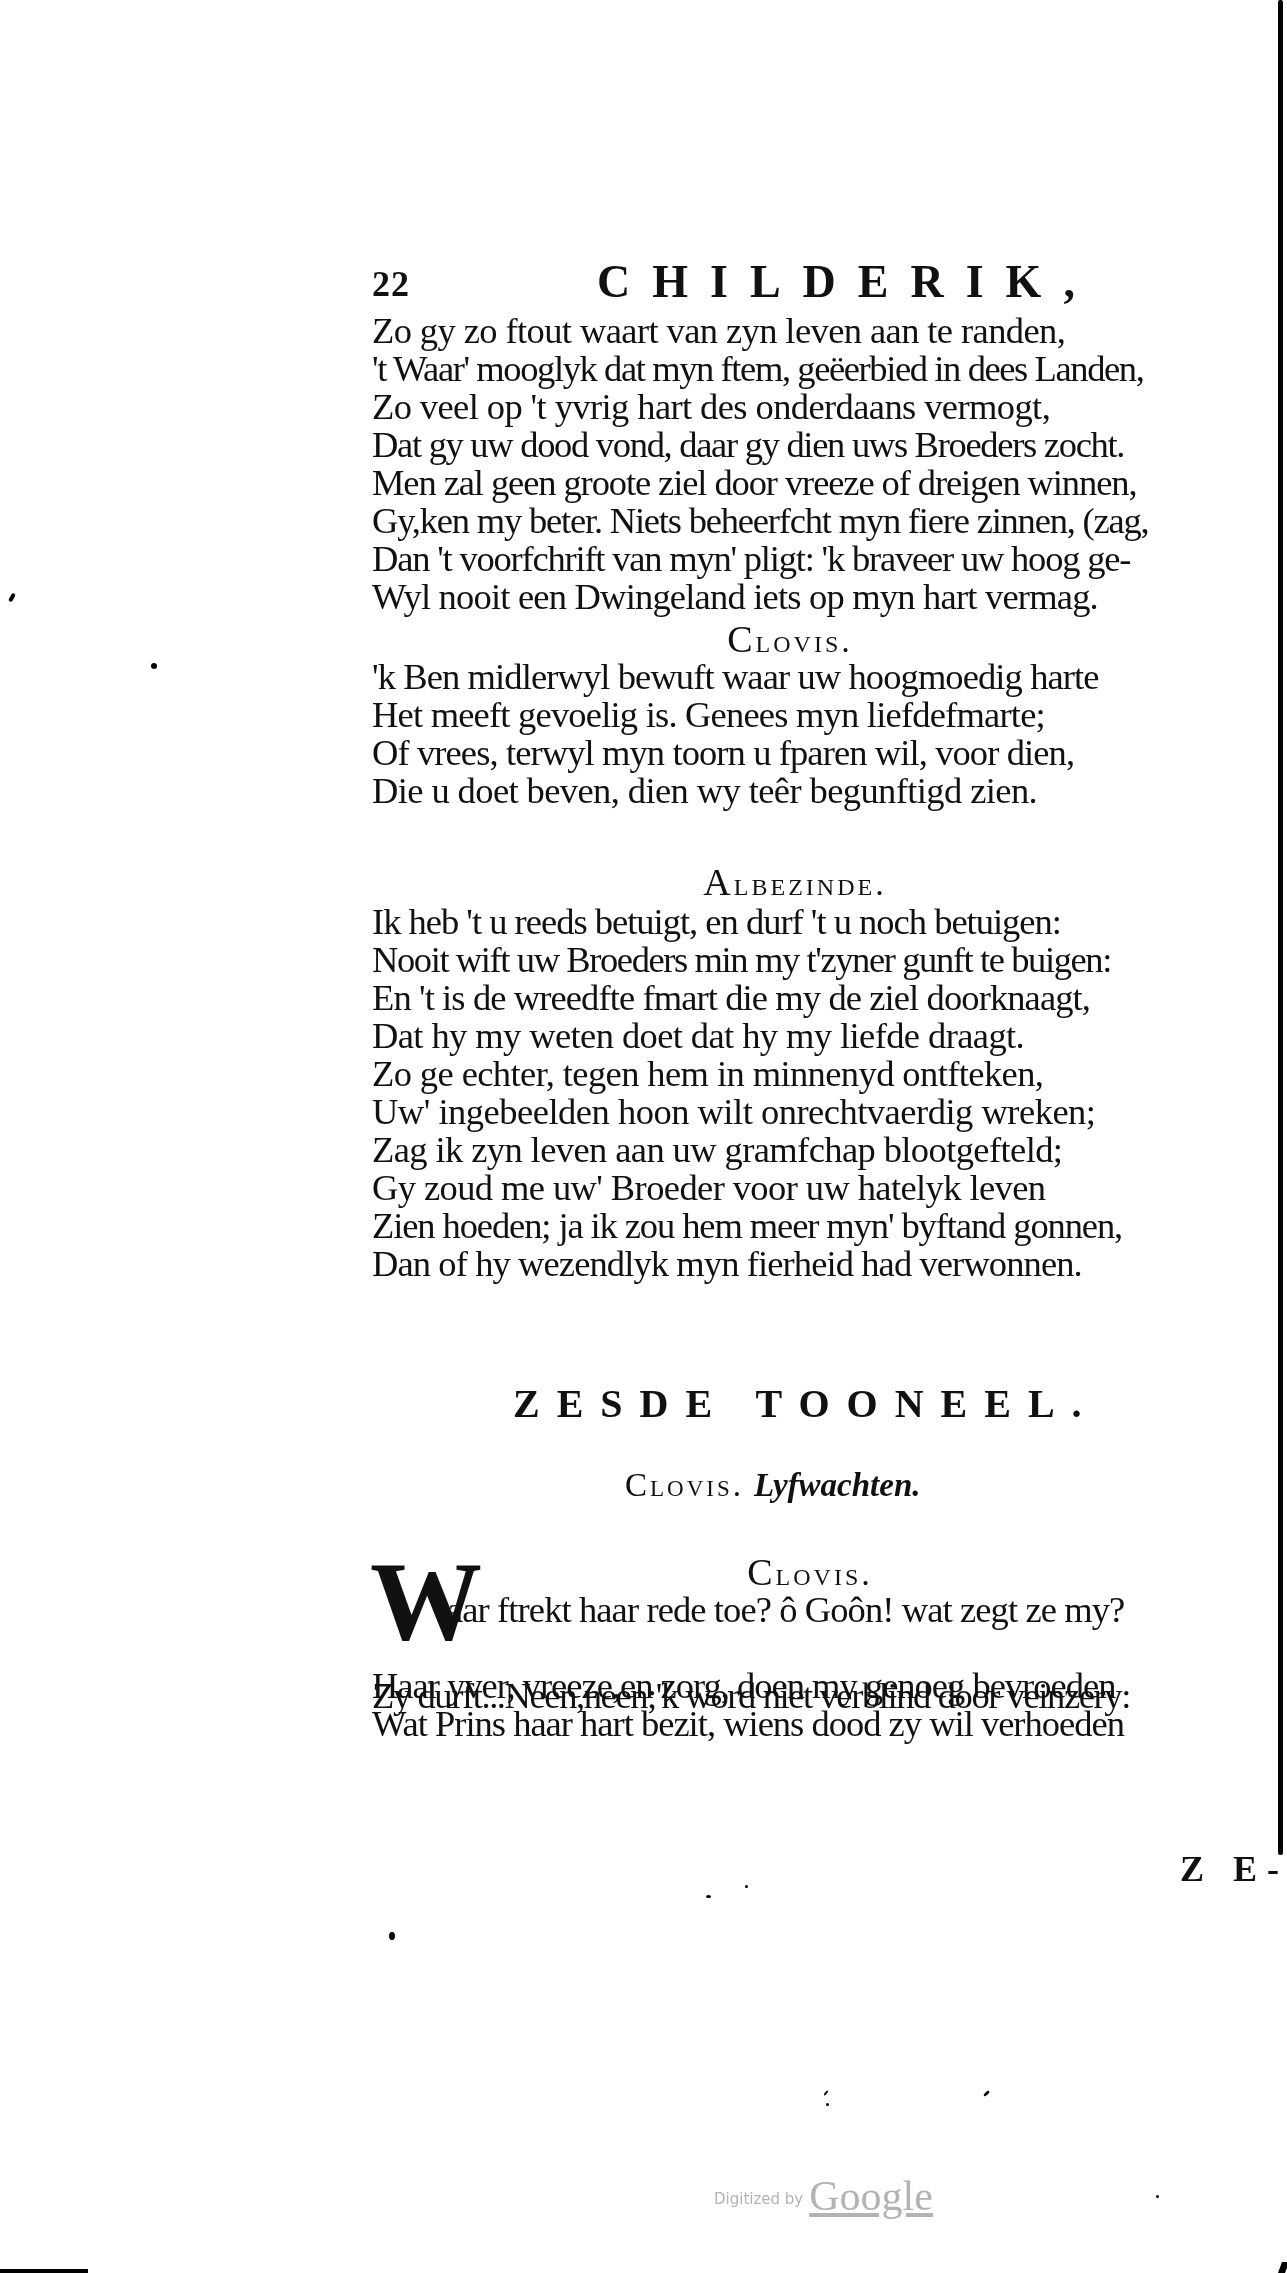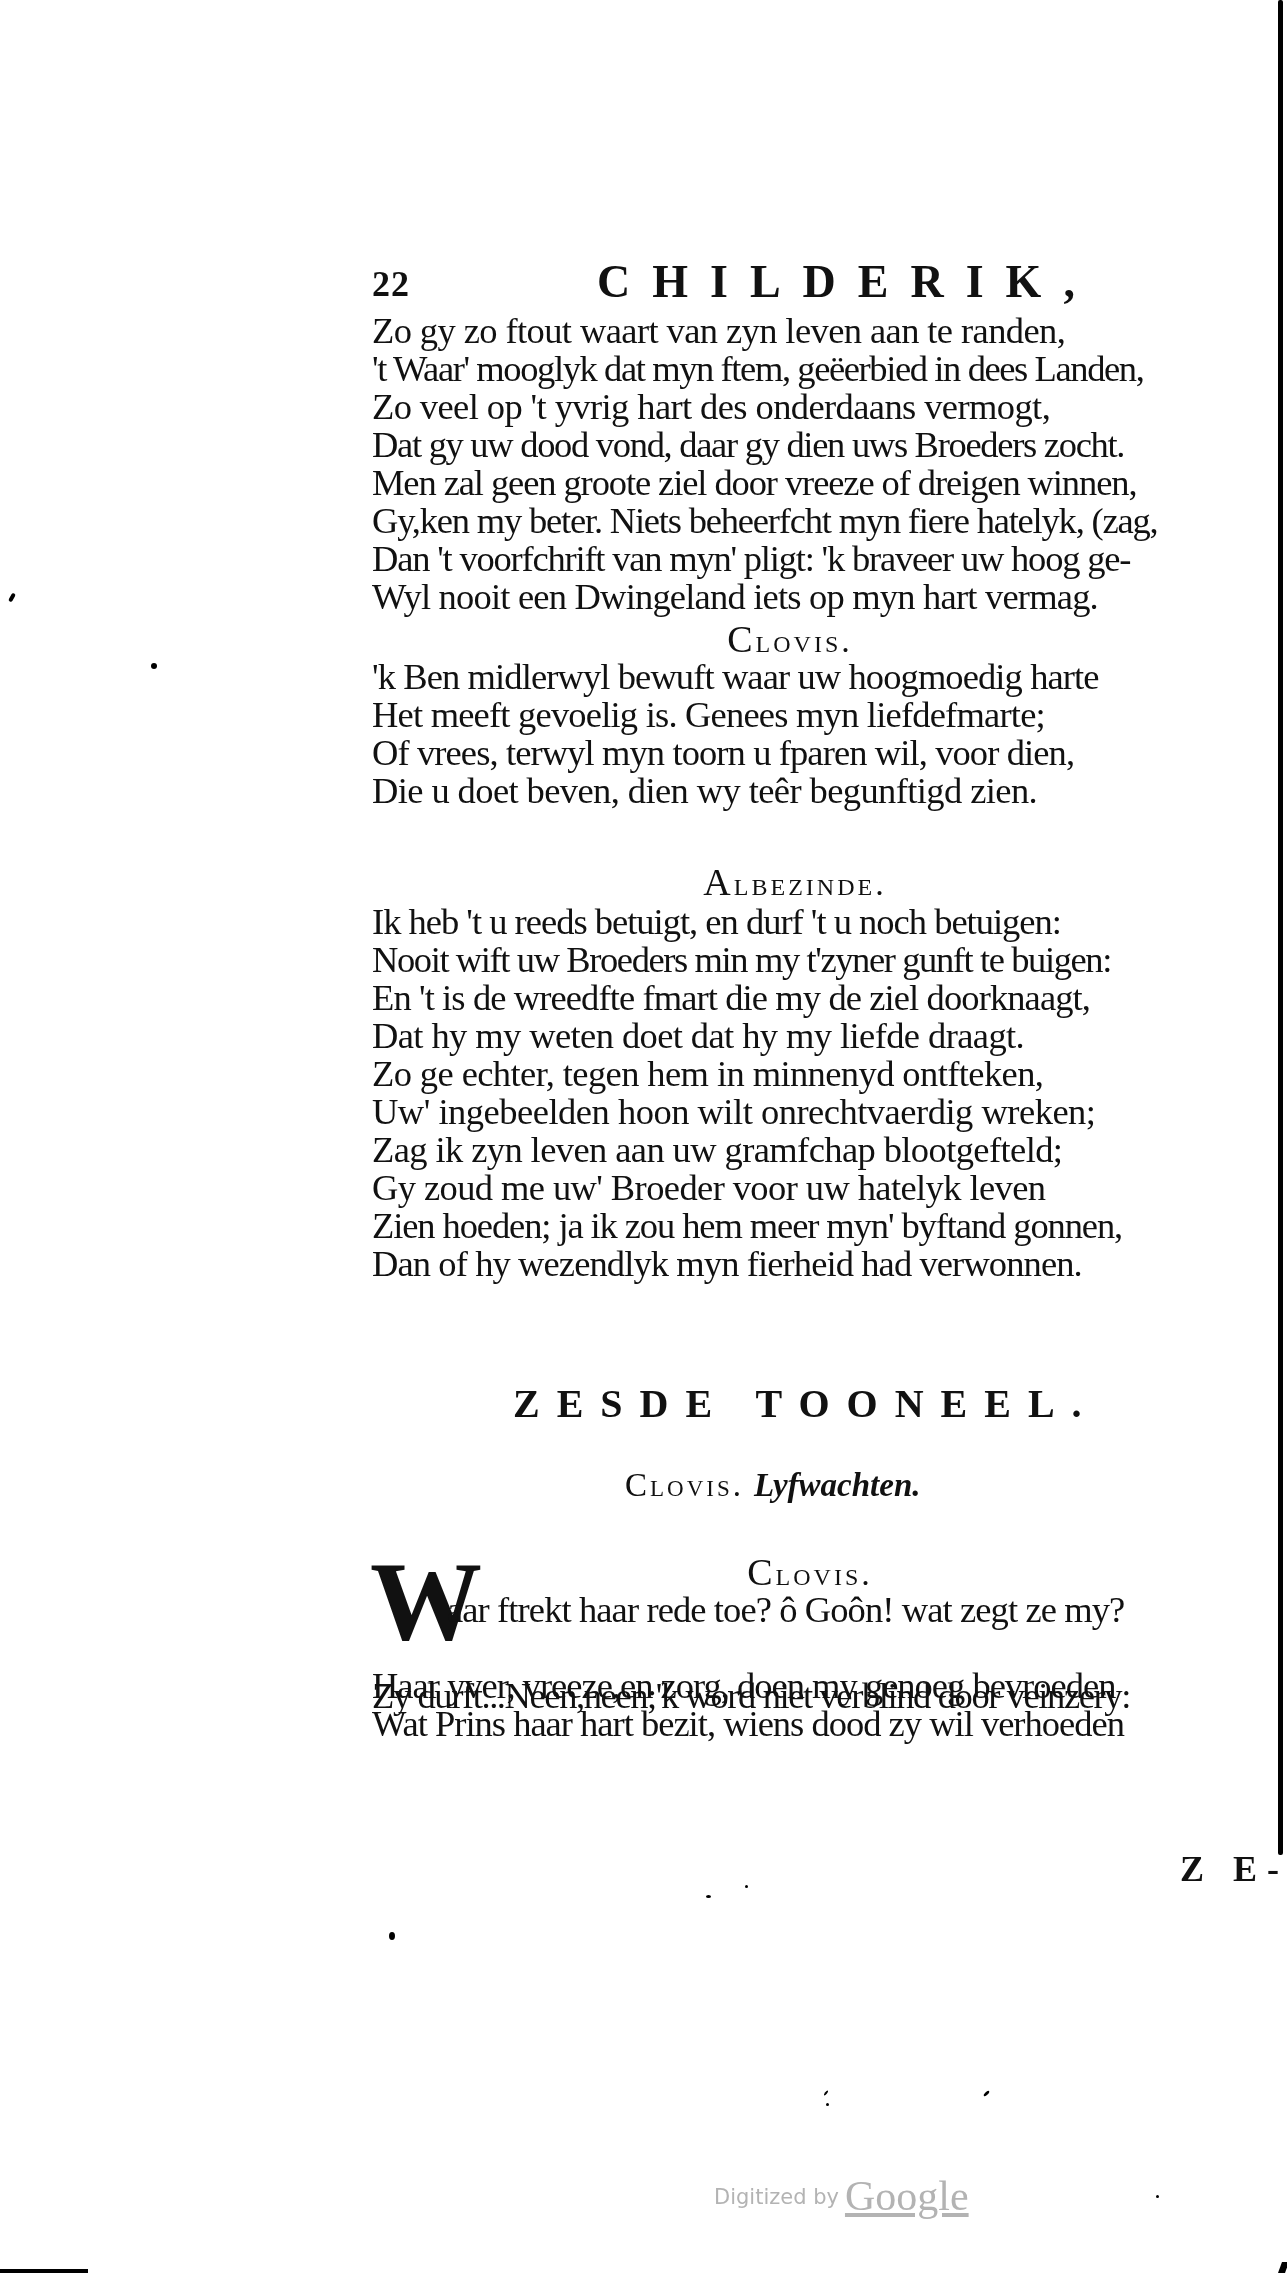--- a/index.html
+++ b/index.html
@@ -25,21 +25,21 @@
     .scene-title { position: absolute; left: 513px; top: 1380px; white-space: nowrap; font-size: 40px; font-weight: bold; letter-spacing: 17px; }
     .scene-cast { position: absolute; left: 625px; top: 1467px; white-space: nowrap; font-size: 33px; }
     .scene-cast .cast-name { font-variant: small-caps; letter-spacing: 3px; }
     .scene-cast .cast-extra { font-style: italic; font-weight: bold; margin-left: 10px; }
 
     .drop-cap { position: absolute; left: 370px; top: 1545px; font-size: 112px; line-height: 112px; font-weight: bold; }
 
     .catchword { position: absolute; left: 1180px; top: 1848px; font-size: 36px; font-weight: bold; letter-spacing: 10px; white-space: nowrap; }
 
     .watermark { position: absolute; left: 714px; top: 2172px; white-space: nowrap; color: #b3b3b3; }
-    .watermark .wm-small { font-family: "DejaVu Sans", sans-serif; font-size: 21px; vertical-align: 6px; margin-right: 6px; }
+    .watermark .wm-small { font-family: "DejaVu Sans", sans-serif; font-size: 15px; vertical-align: 6px; margin-right: 6px; }
     .watermark .wm-big { font-family: "Liberation Serif", serif; font-size: 42px; text-decoration: underline; }
   </style>
 </head>
 <body>
 
 <div class="page">
 
   <div class="right-edge"></div>
   <div class="bottom-edge"></div>
   <div class="corner-mark"></div>
@@ -58,21 +58,21 @@
     <span class="page-number">22</span>
     <span class="running-title">CHILDERIK,</span>
   </div>
 
   <div>
     <div class="verse" style="top:311px;">Zo gy zo ftout waart van zyn leven aan te randen,</div>
     <div class="verse" style="top:349px;letter-spacing:-1.4px;">'t Waar' mooglyk dat myn ftem, geëerbied in dees Landen,</div>
     <div class="verse" style="top:387px;">Zo veel op 't yvrig hart des onderdaans vermogt,</div>
     <div class="verse" style="top:425px;letter-spacing:-1.3px;">Dat gy uw dood vond, daar gy dien uws Broeders zocht.</div>
     <div class="verse" style="top:463px;letter-spacing:-1.1px;">Men zal geen groote ziel door vreeze of dreigen winnen,</div>
-    <div class="verse" style="top:501px;letter-spacing:-1.2px;">Gy,ken my beter. Niets beheerfcht myn fiere hatelyk, (zag,</div>
+    <div class="verse" style="top:501px;letter-spacing:-1.2px;">Gy,ken my beter. Niets beheerfcht myn fiere zinnen, (zag,</div>
     <div class="verse" style="top:539px;letter-spacing:-1.2px;">Dan 't voorfchrift van myn' pligt: 'k braveer uw hoog ge-</div>
     <div class="verse" style="top:577px;letter-spacing:-0.8px;">Wyl nooit een Dwingeland iets op myn hart vermag.</div>
   </div>
 
   <div class="speaker" style="left:790px;top:619px;">
     <span class="sc-big">C</span><span>lovis.</span>
   </div>
 
   <div>
     <div class="verse" style="top:657px;letter-spacing:-0.9px;">'k Ben midlerwyl bewuft waar uw hoogmoedig harte</div>

